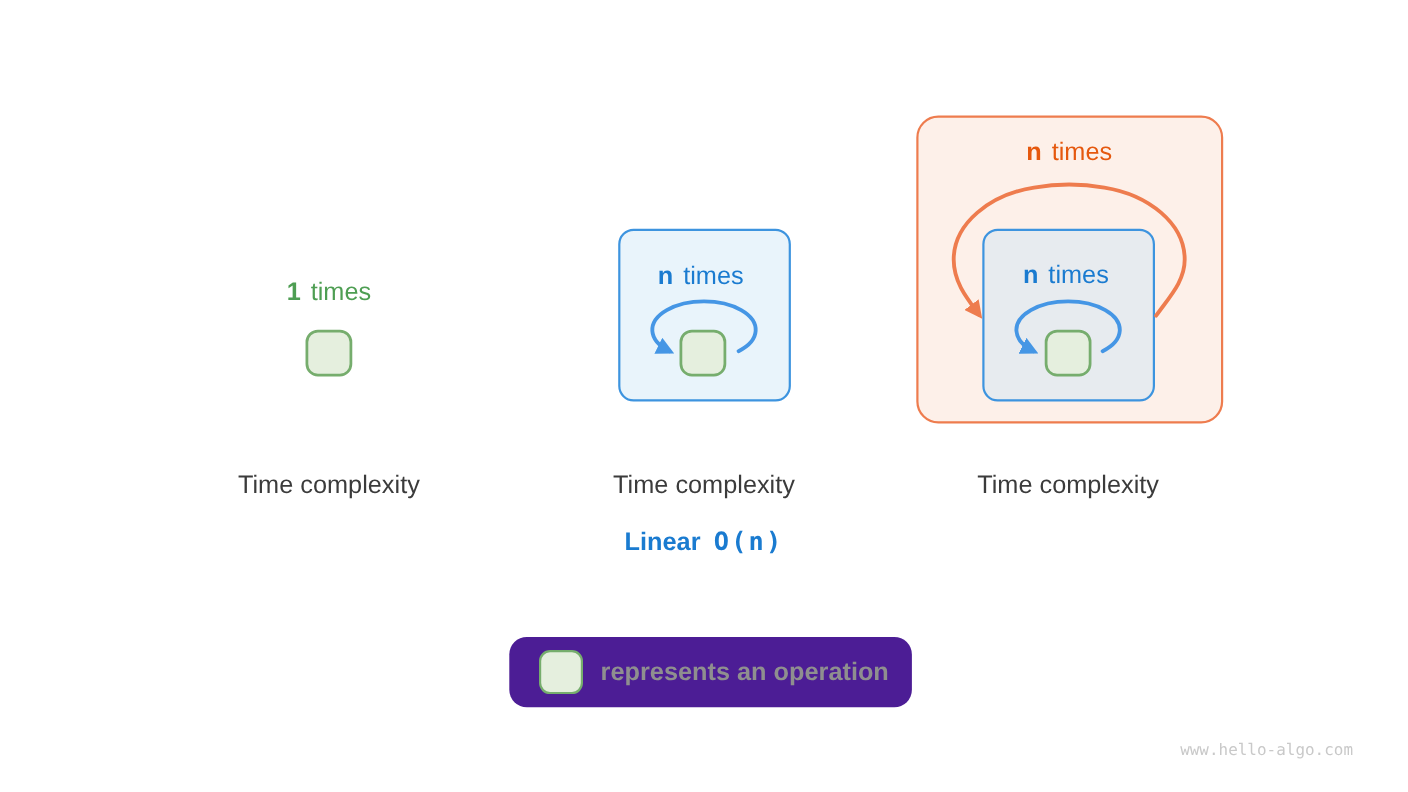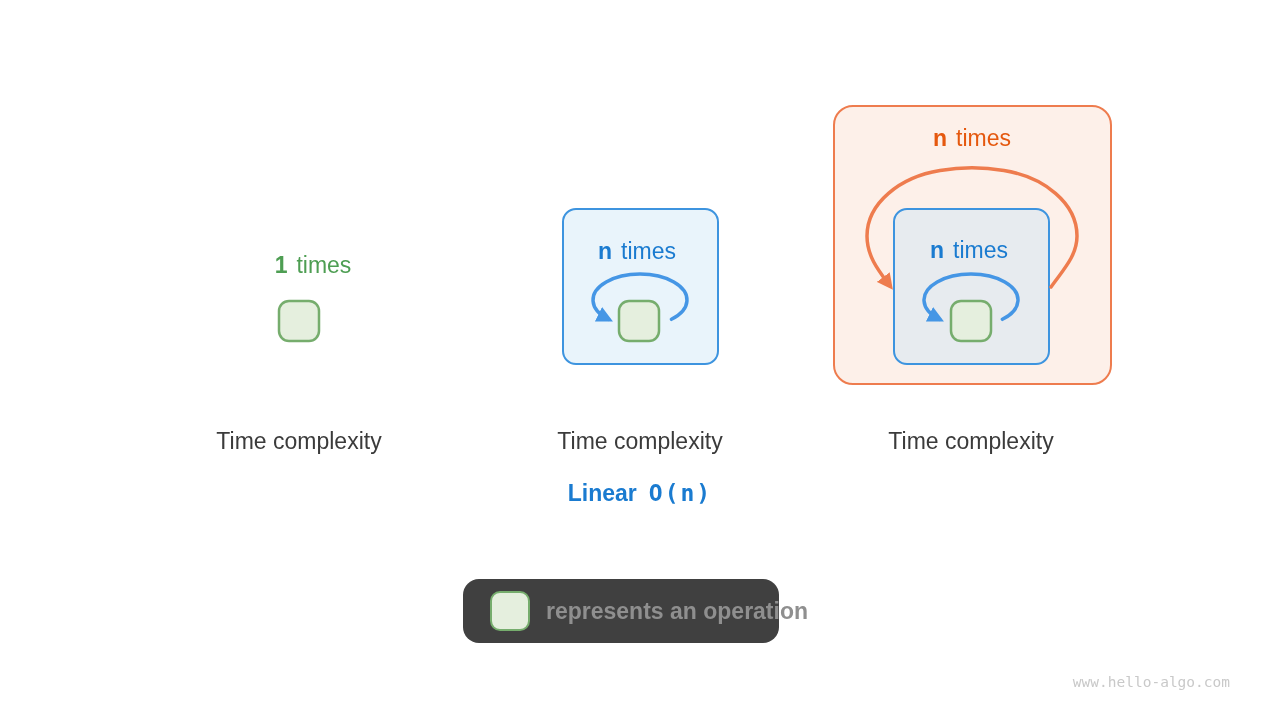--- a/index.html
+++ b/index.html
@@ -36,22 +36,22 @@
   .cap-title{font-size:23px;font-weight:normal;color:#3b3b3b;line-height:1;}
   .cap-complex{font-size:23px;font-weight:bold;line-height:1;}
   .bigO{
     font-family:"DejaVu Sans Mono",monospace;font-weight:bold;
     font-size:23px;letter-spacing:2px;margin-left:12px;
   }
   .bigO .sup{font-size:15px;vertical-align:7px;letter-spacing:0;}
 
   
   .legend{
-    left:463px;top:579px;width:316px;height:64px;border-radius:16px;
-    background:#404040;
+    left:463px;top:579px;width:366px;height:64px;border-radius:16px;
+    background:#4c1d95;
   }
   .legend-square{
     position:absolute;left:27px;top:12px;width:40px;height:40px;border-radius:10px;
     box-sizing:border-box;border:2.5px solid #76ad6d;background:#e5efde;
   }
   .legend-text{
     position:absolute;left:83px;top:50%;transform:translateY(-50%);
     font-size:23px;font-weight:bold;color:#8f8f8f;white-space:nowrap;
   }
 
@@ -91,21 +91,21 @@
              C 900 177, 867 203, 867 236
              C 867 256, 878 270, 890 286" fill="none" stroke="#ee7c4e" stroke-width="3.5" stroke-linecap="round" marker-end="url(#arrOrange)"></path>
 
     <path d="M 1002.4 319.3 A 47 26 0 1 0 939.6 319.3" fill="none" stroke="#4596e5" stroke-width="3.5" stroke-linecap="round" marker-end="url(#arrBlue)"></path>
 
     <rect x="279" y="301" width="40" height="40" rx="10" fill="#e5efde" stroke="#76ad6d" stroke-width="2.5"></rect>
     <rect x="619" y="301" width="40" height="40" rx="10" fill="#e5efde" stroke="#76ad6d" stroke-width="2.5"></rect>
     <rect x="951" y="301" width="40" height="40" rx="10" fill="#e5efde" stroke="#76ad6d" stroke-width="2.5"></rect>
   </svg>
 
-  <div class="abs txt loop-label green-t center-xy" style="left:313px;top:265px">
+  <div class="abs txt loop-label green-t center-xy" style="left:299px;top:265px">
     <span class="cnt">1</span><span>times</span>
   </div>
   <div class="abs txt cap-title center-xy" style="left:299px;top:441px">Time complexity</div>
 
   <div class="abs txt loop-label blue-t center-xy" style="left:637px;top:251px">
     <span class="cnt">n</span><span>times</span>
   </div>
   <div class="abs txt cap-title center-xy" style="left:640px;top:441px">Time complexity</div>
   <div class="abs txt cap-complex blue-t center-xy" style="left:640px;top:493px">
     <span>Linear</span><span class="bigO"><span>O(n)</span><span class="sup"></span><span></span></span>

